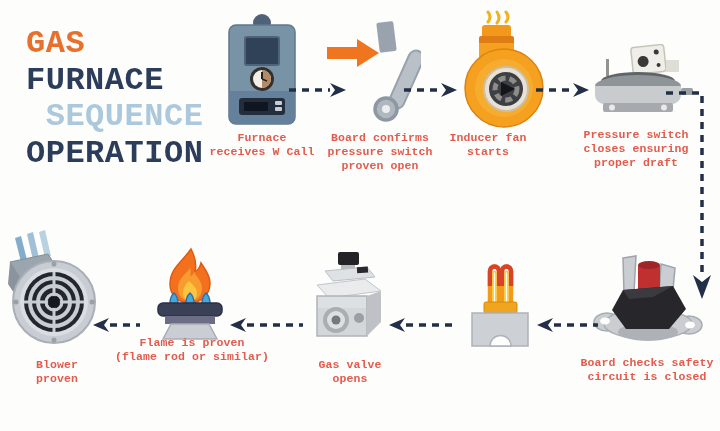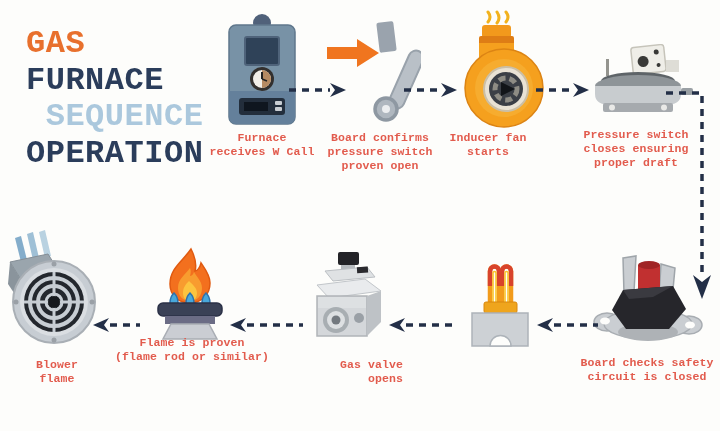--- a/index.html
+++ b/index.html
@@ -253,20 +253,20 @@
   <div class="caption" style="left:310px;top:131px;width:140px;">Board confirms
 pressure switch
 proven open</div>
   <div class="caption" style="left:426px;top:131px;width:124px;">Inducer fan
 starts</div>
   <div class="caption" style="left:569px;top:128px;width:134px;">Pressure switch
 closes ensuring
 proper draft</div>
   <div class="caption" style="left:574px;top:356px;width:146px;">Board checks safety
 circuit is closed</div>
-  <div class="caption" style="left:297px;top:358px;width:106px;text-align:right;">Gas valve
+  <div class="caption" style="left:297px;top:358px;width:106px;">Gas valve
 opens</div>
   <div class="caption" style="left:112px;top:336px;width:160px;">Flame is proven
 (flame rod or similar)</div>
   <div class="caption" style="left:12px;top:358px;width:90px;">Blower
-flame</div>
+proven</div>
 
 </div>
 
 </body></html>

